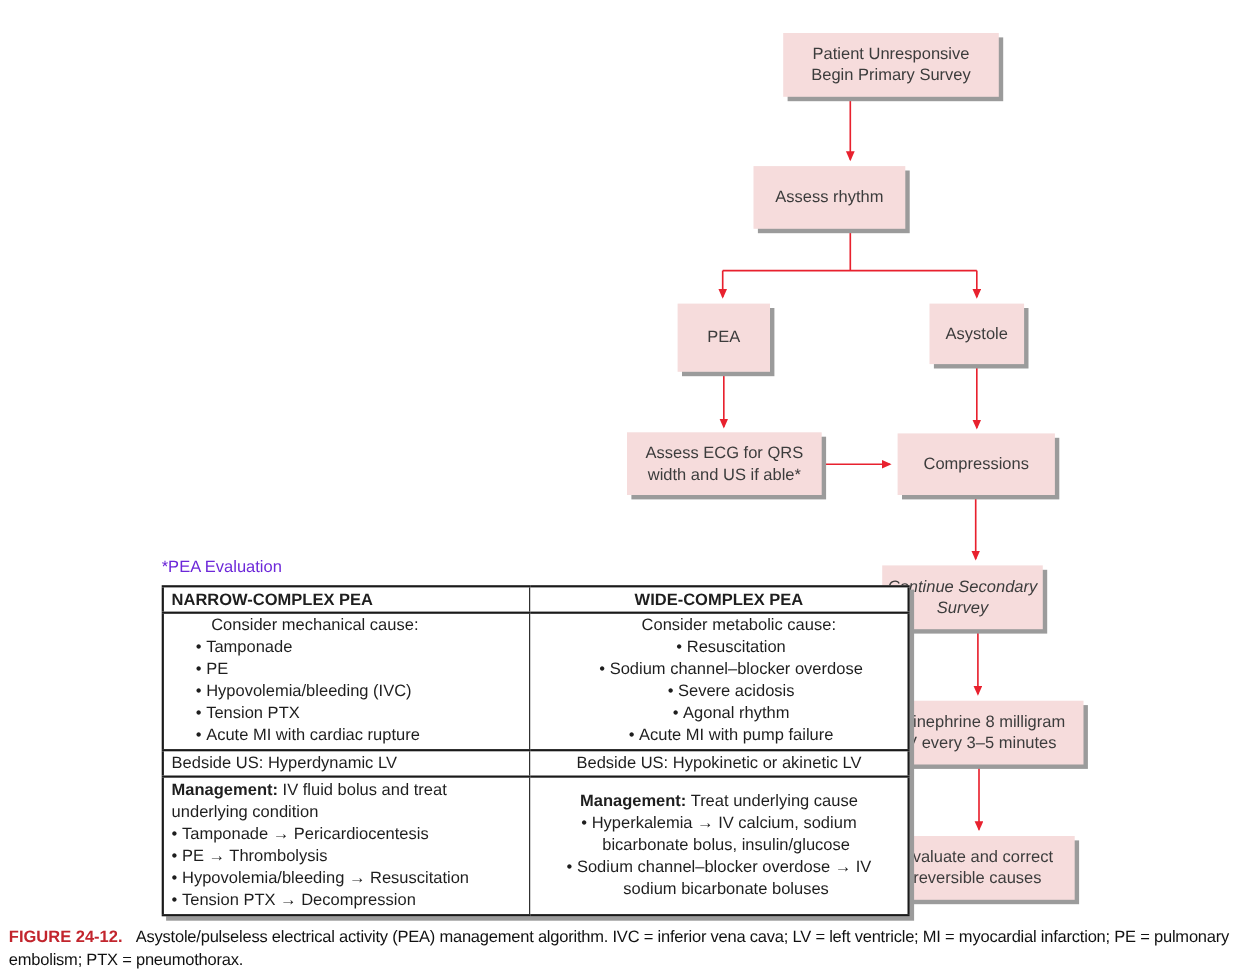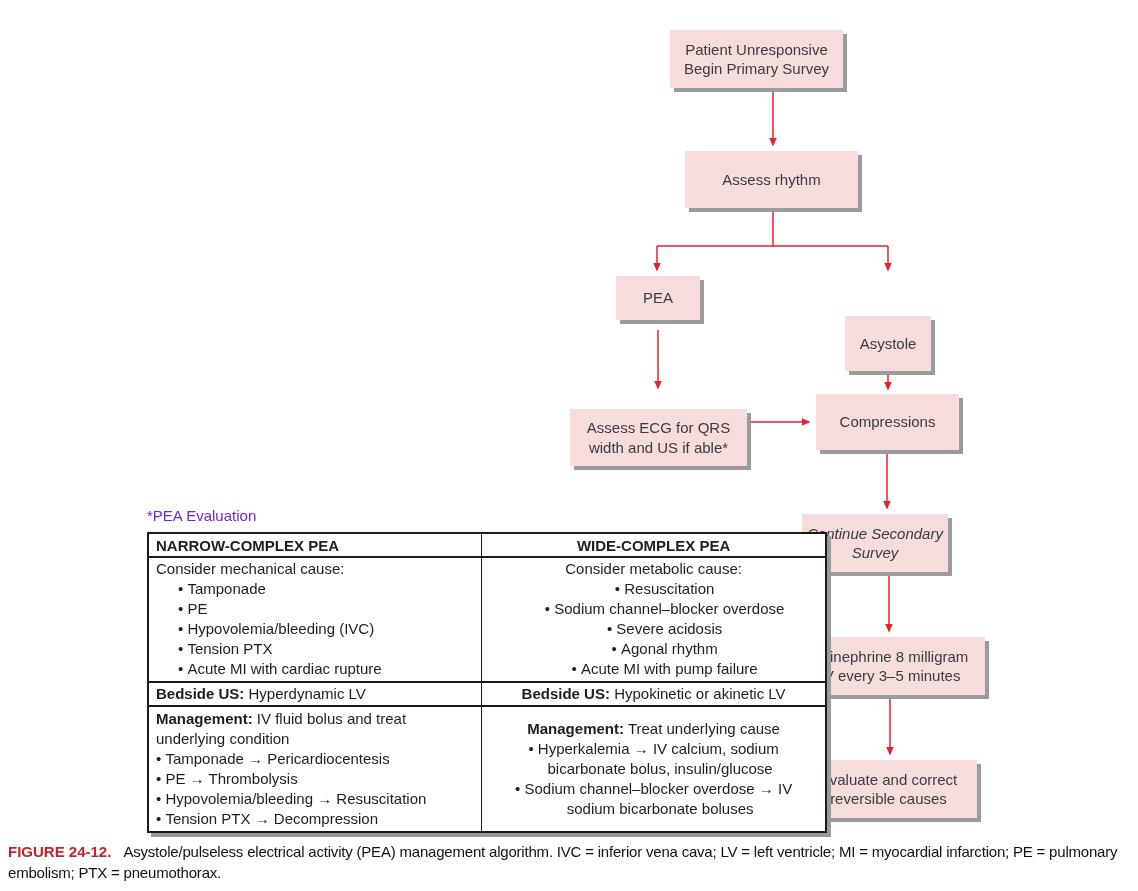--- a/index.html
+++ b/index.html
@@ -47,27 +47,27 @@
   table.pea-table th{
     text-align:left;font-weight:bold;font-size:15px;
     height:24px;
   }
   table.pea-table col.c1{width:315px;}
   table.pea-table col.c2{width:325px;}
   table.pea-table th + th, table.pea-table td + td{border-left:1px solid var(--table-border);text-align:center;}
   table.pea-table{border:2px solid var(--table-border);}
 
   .consider-row td{height:122px;vertical-align:top;padding-top:3px;}
-  .consider-heading{margin-bottom:2px;}
+  .consider-heading{margin-bottom:2px;margin-left:36px;}
   ul.bullets{list-style:none;margin-left:22px;}
   ul.bullets li{line-height:20px;padding-left:13px;text-indent:-13px;}
   ul.bullets li::before{content:"\2022\00a0";}
 
   .bedside-row td{height:22px;line-height:18px;}
-  .bedside-row b{font-weight:bold;}
+  .bedside-row b{font-weight:normal;}
 
   .management-row td{height:126px;line-height:20px;vertical-align:middle;padding-top:4px;padding-bottom:4px;}
   .management-row b{font-weight:bold;}
   ul.mgmt{list-style:none;margin-left:0;}
   ul.mgmt li{line-height:20px;padding-left:13px;text-indent:-13px;}
   ul.mgmt li::before{content:"\2022\00a0";}
   .mgmt-cell-left{vertical-align:top !important;}
 
   .caption{
     position:absolute;left:8px;top:841px;width:1124px;
@@ -96,30 +96,30 @@
       <path d="M888,246 L888,270" marker-end="url(#ah)"></path>
       <path d="M658,330 L658,388" marker-end="url(#ah)"></path>
       <path d="M888,331 L888,389" marker-end="url(#ah)"></path>
       <path d="M748,422 L809,422" marker-end="url(#ah)"></path>
       <path d="M887,451 L887,508" marker-end="url(#ah)"></path>
       <path d="M889,573 L889,631" marker-end="url(#ah)"></path>
       <path d="M890,696 L890,754" marker-end="url(#ah)"></path>
     </g>
   </svg>
 
-  <div class="flowbox" style="left:670px;top:30px;width:173px;height:58px;">Patient Unresponsive
+  <div class="flowbox" style="left:712px;top:30px;width:196px;height:58px;">Patient Unresponsive
 Begin Primary Survey</div>
 
-  <div class="flowbox" style="left:685px;top:151px;width:173px;height:57px;">Assess rhythm</div>
-
-  <div class="flowbox" style="left:616px;top:276px;width:84px;height:44px;text-align:right;">PEA</div>
-
-  <div class="flowbox" style="left:845px;top:276px;width:86px;height:55px;margin-top:40px;">Asystole</div>
-
-  <div class="flowbox" style="left:570px;top:393px;width:177px;height:57px;margin-top:16px;">Assess ECG for QRS
+  <div class="flowbox" style="left:685px;top:151px;width:138px;height:57px;">Assess rhythm</div>
+
+  <div class="flowbox" style="left:616px;top:276px;width:84px;height:62px;text-align:right;">PEA</div>
+
+  <div class="flowbox" style="left:845px;top:276px;width:86px;height:55px;">Asystole</div>
+
+  <div class="flowbox" style="left:570px;top:393px;width:177px;height:57px;">Assess ECG for QRS
 width and US if able*</div>
 
   <div class="flowbox" style="left:816px;top:394px;width:143px;height:56px;">Compressions</div>
 
   <div class="flowbox" style="left:802px;top:514px;width:146px;height:58px;font-style:italic;">Continue Secondary
 Survey</div>
 
   <div class="flowbox" style="left:795px;top:637px;width:190px;height:58px;">Epinephrine 8 milligram
 IV every 3–5 minutes</div>
 

